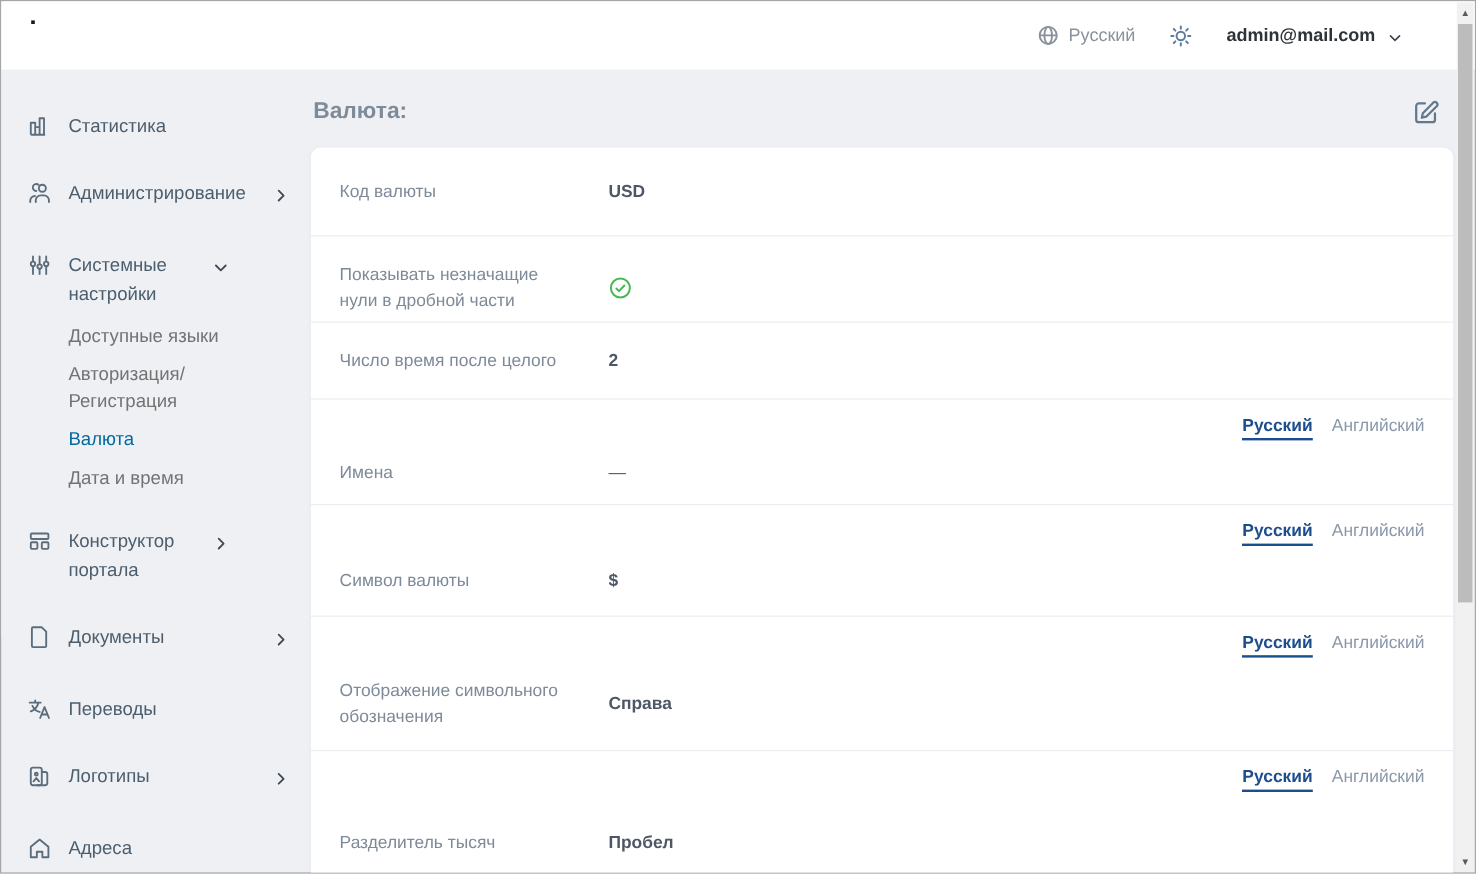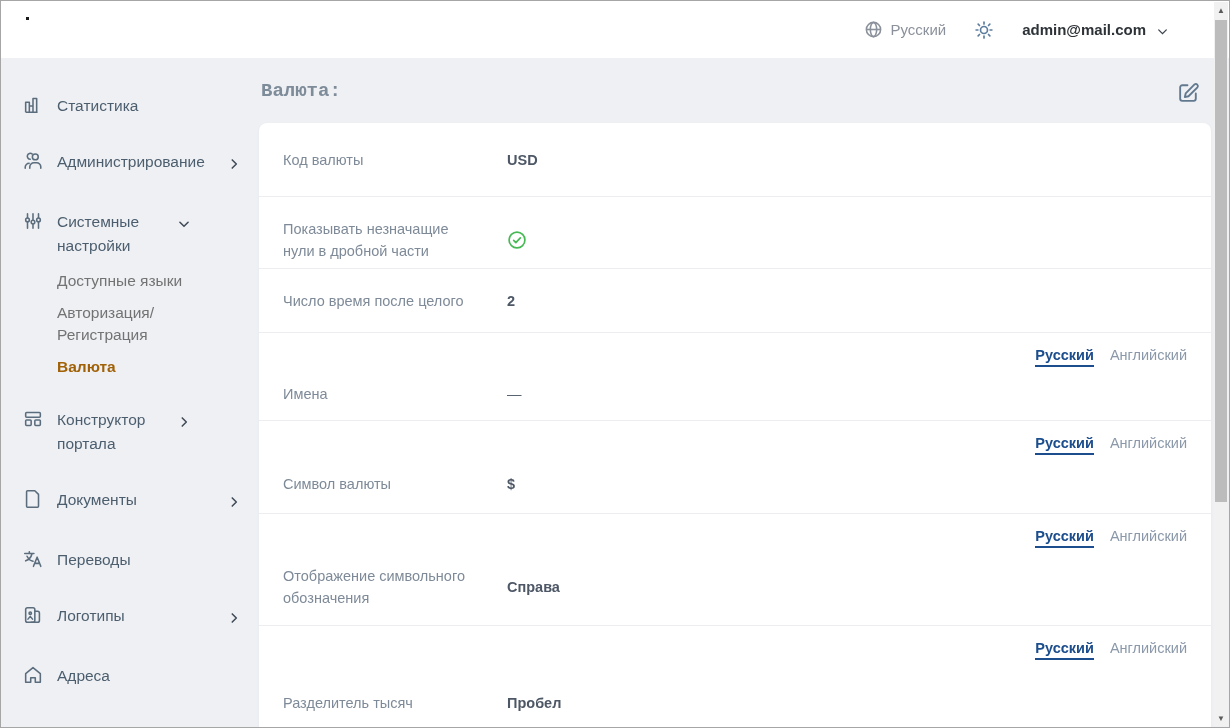--- a/index.html
+++ b/index.html
@@ -40,27 +40,27 @@
     font-size:15.5px; line-height:24px; color:#4c5e6e;
   }
   .nav-item .ico { width:24px; flex:0 0 24px; margin-right:12px; display:flex; justify-content:center; color:#5b6d7d; }
   .nav-item .lbl { flex:1 1 auto; padding-right:6px; }
   .nav-item .chev { flex:0 0 16px; margin-top:4px; color:#3f4a56; }
   .subnav { margin:-20px 0 30px 36px; }
   .subnav-item {
     font-size:15.5px; line-height:22px; margin-bottom:10px;
     max-width:175px; overflow-wrap:anywhere; cursor:pointer; color:#737373;
   }
-  .subnav-item.active { color:#a16207; font-weight:bold; }
+  .subnav-item.active { color:#0369a1; font-weight:normal; }
 
   
   .main { flex:1 1 auto; padding:22px 18px 0 2px; }
   .main-head {
-    display:flex; justify-content:space-between;
-    padding:0 10px 0 2px; height:26px;font-family:Liberation Mono, monospace;
+    display:flex; align-items:center; justify-content:space-between;
+    padding:0 10px 0 2px; height:26px;
   }
   .page-title { font-size:19px; color:#7e8b99; }
   .edit-btn { background:none; border:none; cursor:pointer; color:#62788e; padding:0; display:flex; }
 
   .card {
     margin-top:17px; background:#ffffff; border-radius:8px;
     box-shadow:0 1px 3px rgba(40,50,70,.05);
     min-height:620px; overflow:hidden;
   }
   .row { border-bottom:1px solid #ededf1; padding:0 24px; display:flex; flex-direction:column; }
@@ -166,20 +166,21 @@
         <svg width="14" height="14" viewBox="0 0 24 24" fill="none" stroke="currentColor" stroke-width="2.6" stroke-linecap="round" stroke-linejoin="round">
             <path d="M5 9l7 7 7-7"></path>
           </svg>
       </span>
     </div>
 
     <div class="subnav" style="margin-top:12px;">
       <div class="subnav-item">Доступные языки</div>
       <div class="subnav-item">Авторизация/Регистрация</div>
       <div class="subnav-item active">Валюта</div>
+      <div class="subnav-item">Дата и время</div>
     </div>
 
     <div class="nav-item">
       <span class="ico">
         <svg width="22" height="22" viewBox="0 0 24 24" fill="none" stroke="currentColor" stroke-width="1.7" stroke-linejoin="round">
           <rect x="4" y="5" width="16" height="5" rx="1"></rect>
           <rect x="4" y="13" width="6" height="6" rx="1"></rect>
           <rect x="14" y="13" width="6" height="6" rx="1"></rect>
         </svg>
       </span>

